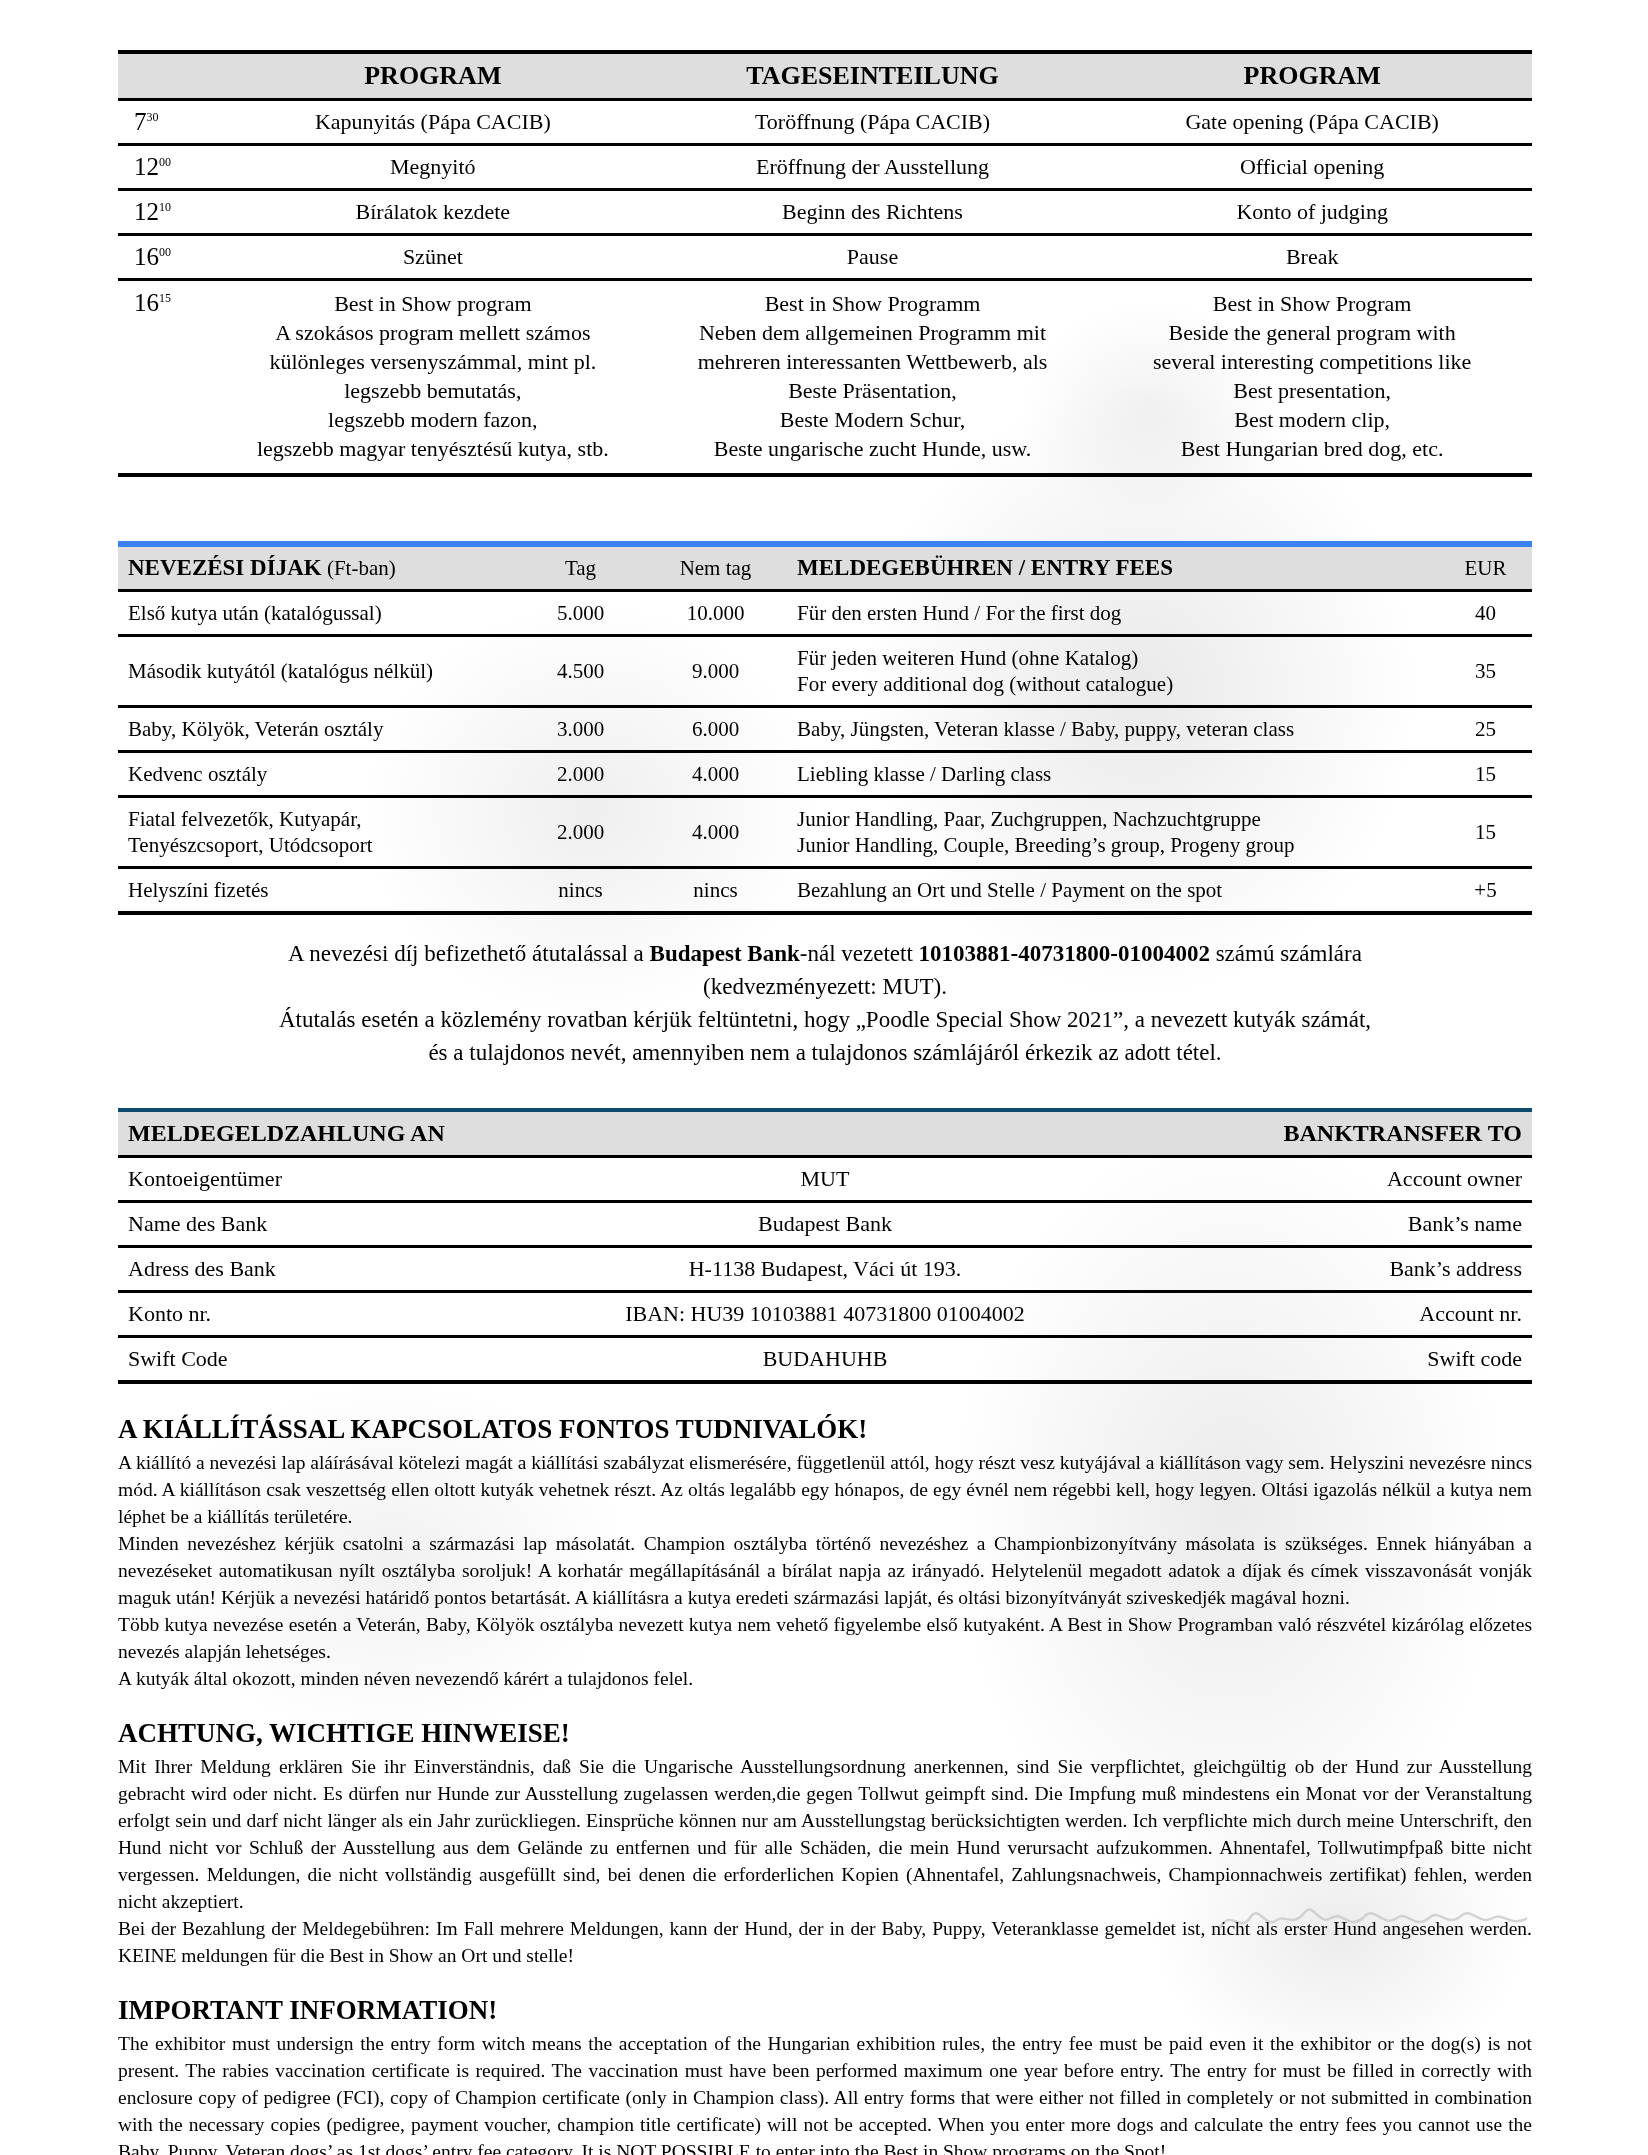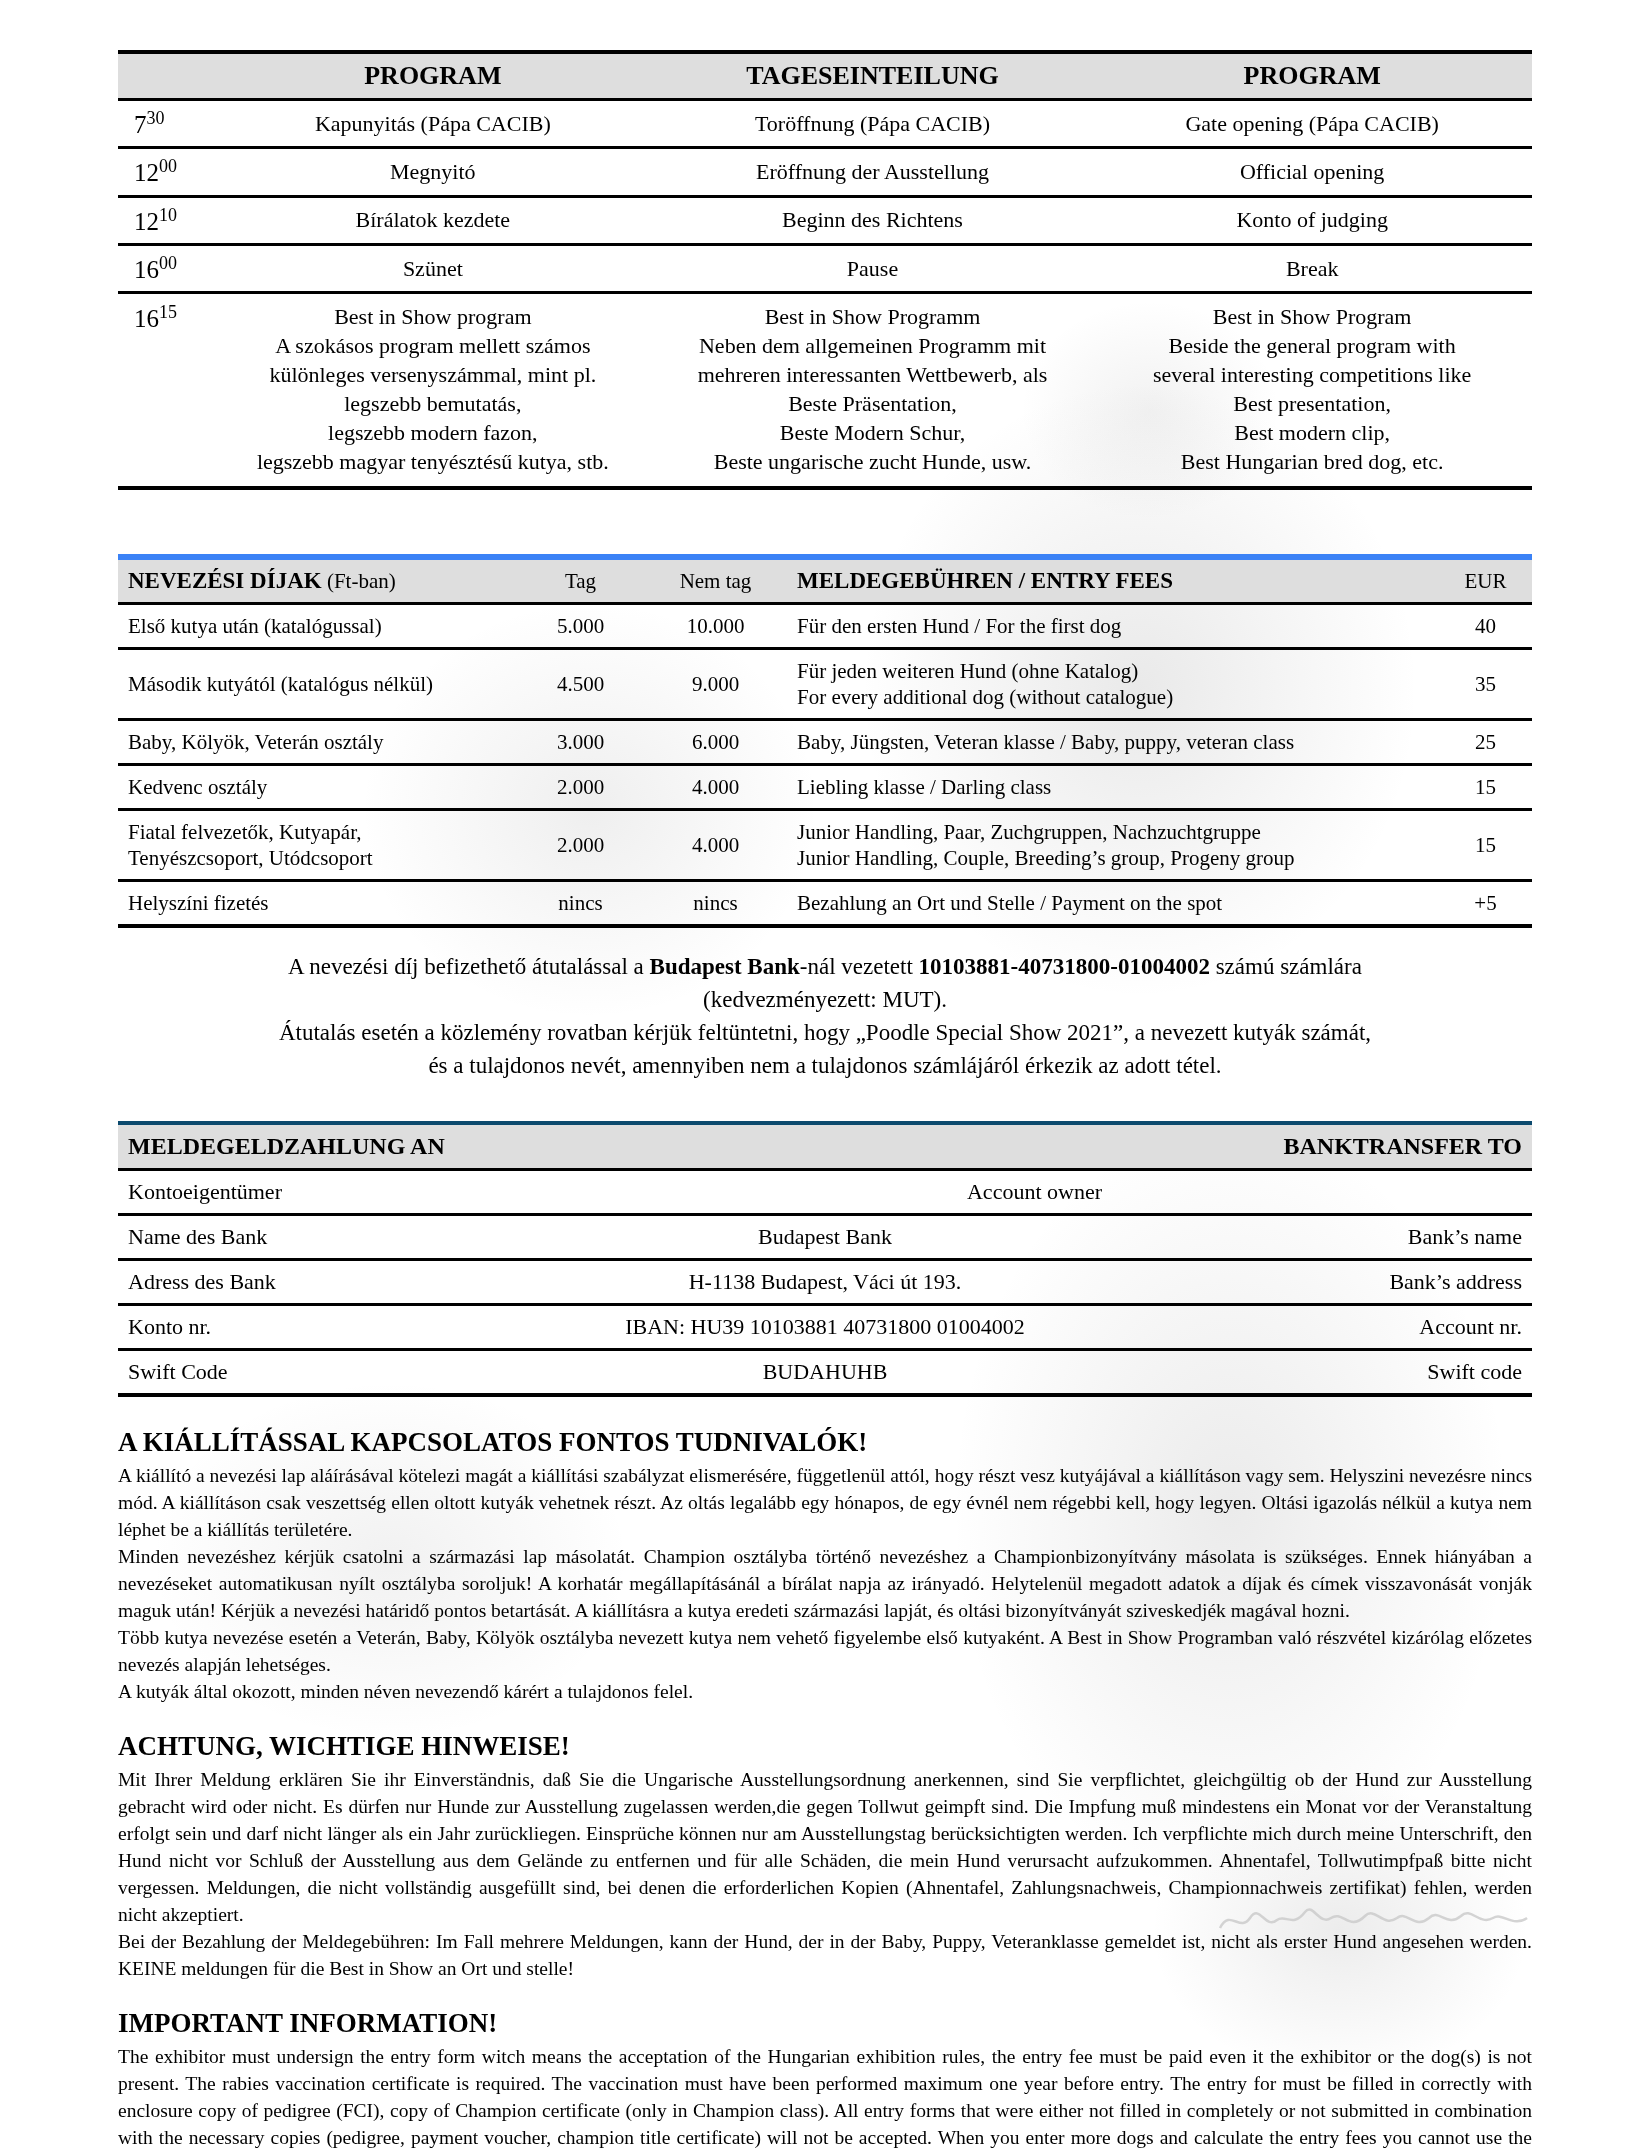--- a/index.html
+++ b/index.html
@@ -16,21 +16,21 @@
   .blob{border-radius:50%;}
   #content{position:relative;z-index:2;margin:0 116px 0 118px;padding-top:50px;}
 
   
   .ptable{border-top:4px solid #000;border-bottom:4px solid #000;}
   .pgrid{display:grid;grid-template-columns:95px 1fr 1fr 1fr;}
   .phead{background:#dedede;border-bottom:3px solid #000;font-weight:bold;font-size:26px;text-align:center;padding:7px 0;}
   .prow{border-bottom:3px solid #000;align-items:center;text-align:center;font-size:22px;padding:7px 0;}
   .prow:last-child{border-bottom:none;}
   .tcell{text-align:left;padding-left:16px;font-size:25px;align-self:start;}
-  .tcell sup{font-size:18px;}
+  .tcell sup{font-size:12px;}
   .pre{white-space:pre-line;}
   .prow.big{padding:8px 0 10px 0;}
   .prow.big .pcell{line-height:29px;}
 
   
   .ftable{margin-top:64px;border-top:6px solid #3b82f6;border-bottom:4px solid #000;font-size:21px;}
   .fgrid{display:grid;grid-template-columns:405px 115px 155px 1fr 85px;align-items:center;}
   .fhead{background:#dedede;border-bottom:3px solid #000;padding:8px 0;font-size:21px;}
   .fhead .bold{font-weight:bold;font-size:23px;}
   .frow{border-bottom:3px solid #000;padding:8px 0;}
@@ -204,20 +204,21 @@
     </div>
 
     <div class="btable">
       <div class="bhead">
         <div>MELDEGELDZAHLUNG AN</div>
         <div class="right">BANKTRANSFER TO</div>
       </div>
 
       <div class="brow">
         <div>Kontoeigentümer</div>
+        <div class="b-mid">MUT</div>
         <div class="b-right">Account owner</div>
       </div>
       <div class="brow">
         <div>Name des Bank</div>
         <div class="b-mid">Budapest Bank</div>
         <div class="b-right">Bank’s name</div>
       </div>
       <div class="brow">
         <div>Adress des Bank</div>
         <div class="b-mid">H-1138 Budapest, Váci út 193.</div>

